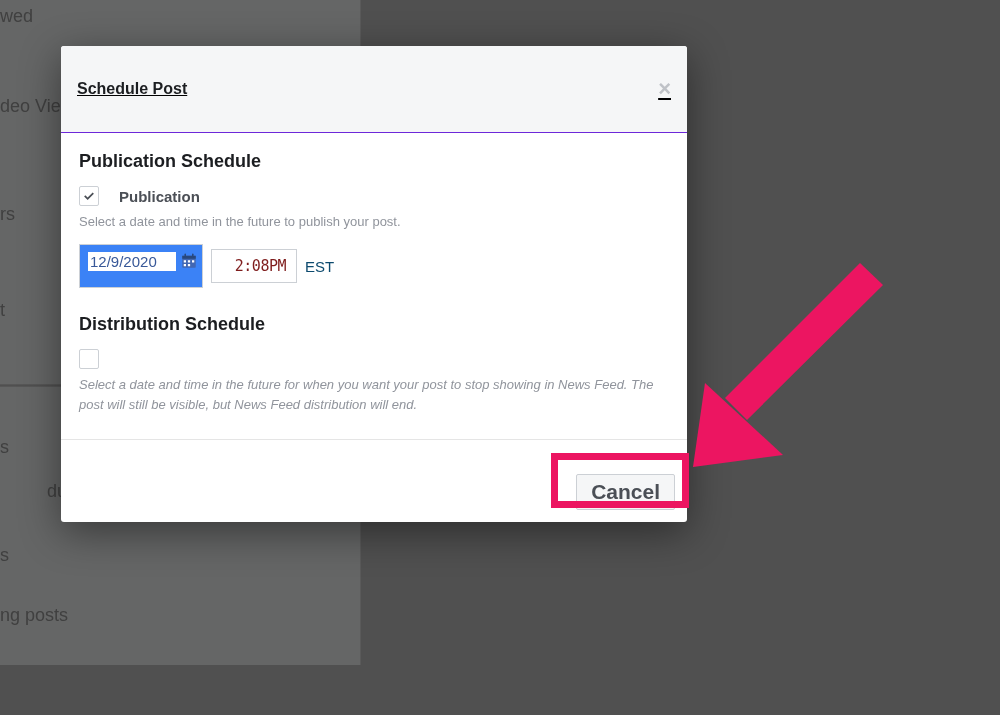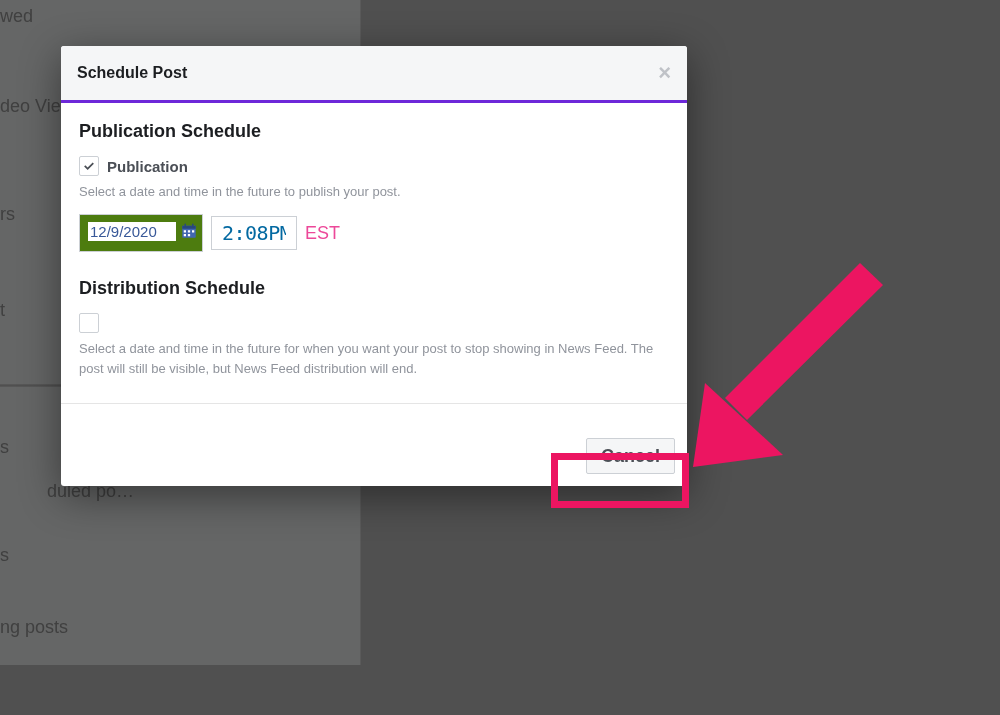--- a/index.html
+++ b/index.html
@@ -41,26 +41,27 @@
     left: 61px;
     top: 46px;
     width: 626px;
     background: #ffffff;
     border-radius: 3px;
     box-shadow: 0 10px 40px rgba(0,0,0,0.45);
   }
   .modal-header {
     height: 54px;
     background: #f5f6f7;
-    border-bottom: 3px solid #6d28d9;
+    border-bottom: 1px solid #6d28d9;
     border-radius: 3px 3px 0 0;
     display: flex;
     align-items: center;
-    padding: 0 16px;
+    padding: 16px 16px;
     justify-content: space-between;
+    text-decoration: underline;
   }
   .modal-title {
     font-size: 16px;
     color: #1c1e21;
     font-weight: 700;
   }
   .close-x {
     font-size: 22px;
     color: #bfc2c7;
     cursor: pointer;
@@ -72,21 +73,21 @@
   }
   .section-title {
     font-size: 18px;
     font-weight: 700;
     color: #1c1e21;
     margin: 0 0 14px 0;
   }
   .field-row {
     display: flex;
     align-items: center;
-    gap: 8px;
+    gap: 20px;
     margin-bottom: 6px;
   }
   .checkbox {
     width: 18px;
     height: 18px;
     border: 1px solid #ccd0d5;
     border-radius: 2px;
     display: inline-flex;
     align-items: center;
     justify-content: center;
@@ -111,22 +112,22 @@
     display: flex;
     align-items: center;
     gap: 8px;
     margin-bottom: 8px;
   }
   .date-field {
     display: flex;
     align-items: center;
     border: 1px solid #ccd0d5;
     height: 32px;
-    padding: 0 0 4px 8px;
-    background: #4d7c0f;
+    padding: 0 0 10px 8px;
+    background: #3b82f6;
   }
   .date-field input {
     border: none;
     outline: none;
     font-size: 15px;
     color: #385898;
     width: 84px;
     font-family: inherit;
   }
   .cal-icon {
@@ -141,47 +142,47 @@
   .time-field {
     border: 1px solid #ccd0d5;
     height: 32px;
     padding: 0 8px;
     display: flex;
     align-items: center;
   }
   .time-field input {
     border: none;
     outline: none;
-    font-size: 20px;
-    color: #0369a1;
+    font-size: 15px;
+    color: #7f1d1d;
     width: 64px;
     font-family: "Menlo", "Consolas", monospace;
     letter-spacing: -0.5px;
     text-align: right;
   }
   .tz {
-    font-size: 18px;
-    color: #ec4899;
+    font-size: 15px;
+    color: #0c4a6e;
   }
   .divider {
     height: 1px;
     background: #e5e5e5;
     margin: 24px -18px 0 -18px;
   }
   .modal-footer {
     padding: 12px 12px;
     display: flex;
     justify-content: flex-end;
     align-items: center;
     gap: 8px;
   }
   .btn {
     height: 34px;
     padding: 0 14px;
-    font-size: 18px;
+    font-size: 21px;
     font-weight: 700;
     border-radius: 2px;
     cursor: pointer;
     display: inline-flex;
     align-items: center;
     justify-content: center;
   }
   .btn-secondary {
     background: #f5f6f7;
     border: 1px solid #ccd0d5;
@@ -214,21 +215,21 @@
   <div class="bg-panel-left top">
     <div class="bg-item bg-text" style="top:6px;">wed</div>
     <div class="bg-item bg-text" style="top:96px;">deo Vie…</div>
     <div class="bg-item bg-text" style="top:204px;">rs</div>
     <div class="bg-item bg-text" style="top:300px;">t</div>
   </div>
   <div class="bg-panel-left bottom">
     <div class="bg-item bg-text" style="top:50px;">s</div>
     <div class="bg-item bg-text" style="top:94px;padding-left:47px;">duled po…</div>
     <div class="bg-item bg-text" style="top:158px;">s</div>
-    <div class="bg-item bg-text" style="top:230px;">ng posts</div>
+    <div class="bg-item bg-text" style="top:218px;">ng posts</div>
   </div>
 
   <div class="modal">
     <div class="modal-header">
       <div class="modal-title">Schedule Post</div>
       <div class="close-x">×</div>
     </div>
 
     <div class="modal-body">
 
@@ -268,21 +269,21 @@
         </div>
       </div>
 
       <div class="section-block">
         <h3 class="section-title">Distribution Schedule</h3>
         <div class="field-row">
           <span class="checkbox">
             
           </span>
         </div>
-        <p class="desc" style="margin-bottom:12px;">Select a date and time in the future for when you want your post to stop showing in News Feed. The post will still be visible, but News Feed distribution will end.</p>
+        <p class="desc" style="margin-bottom:12px;font-style:italic;">Select a date and time in the future for when you want your post to stop showing in News Feed. The post will still be visible, but News Feed distribution will end.</p>
       </div>
 
       <div class="divider"></div>
     </div>
 
     <div class="modal-footer">
       <div class="btn btn-secondary">Cancel</div>
     </div>
   </div>
 

